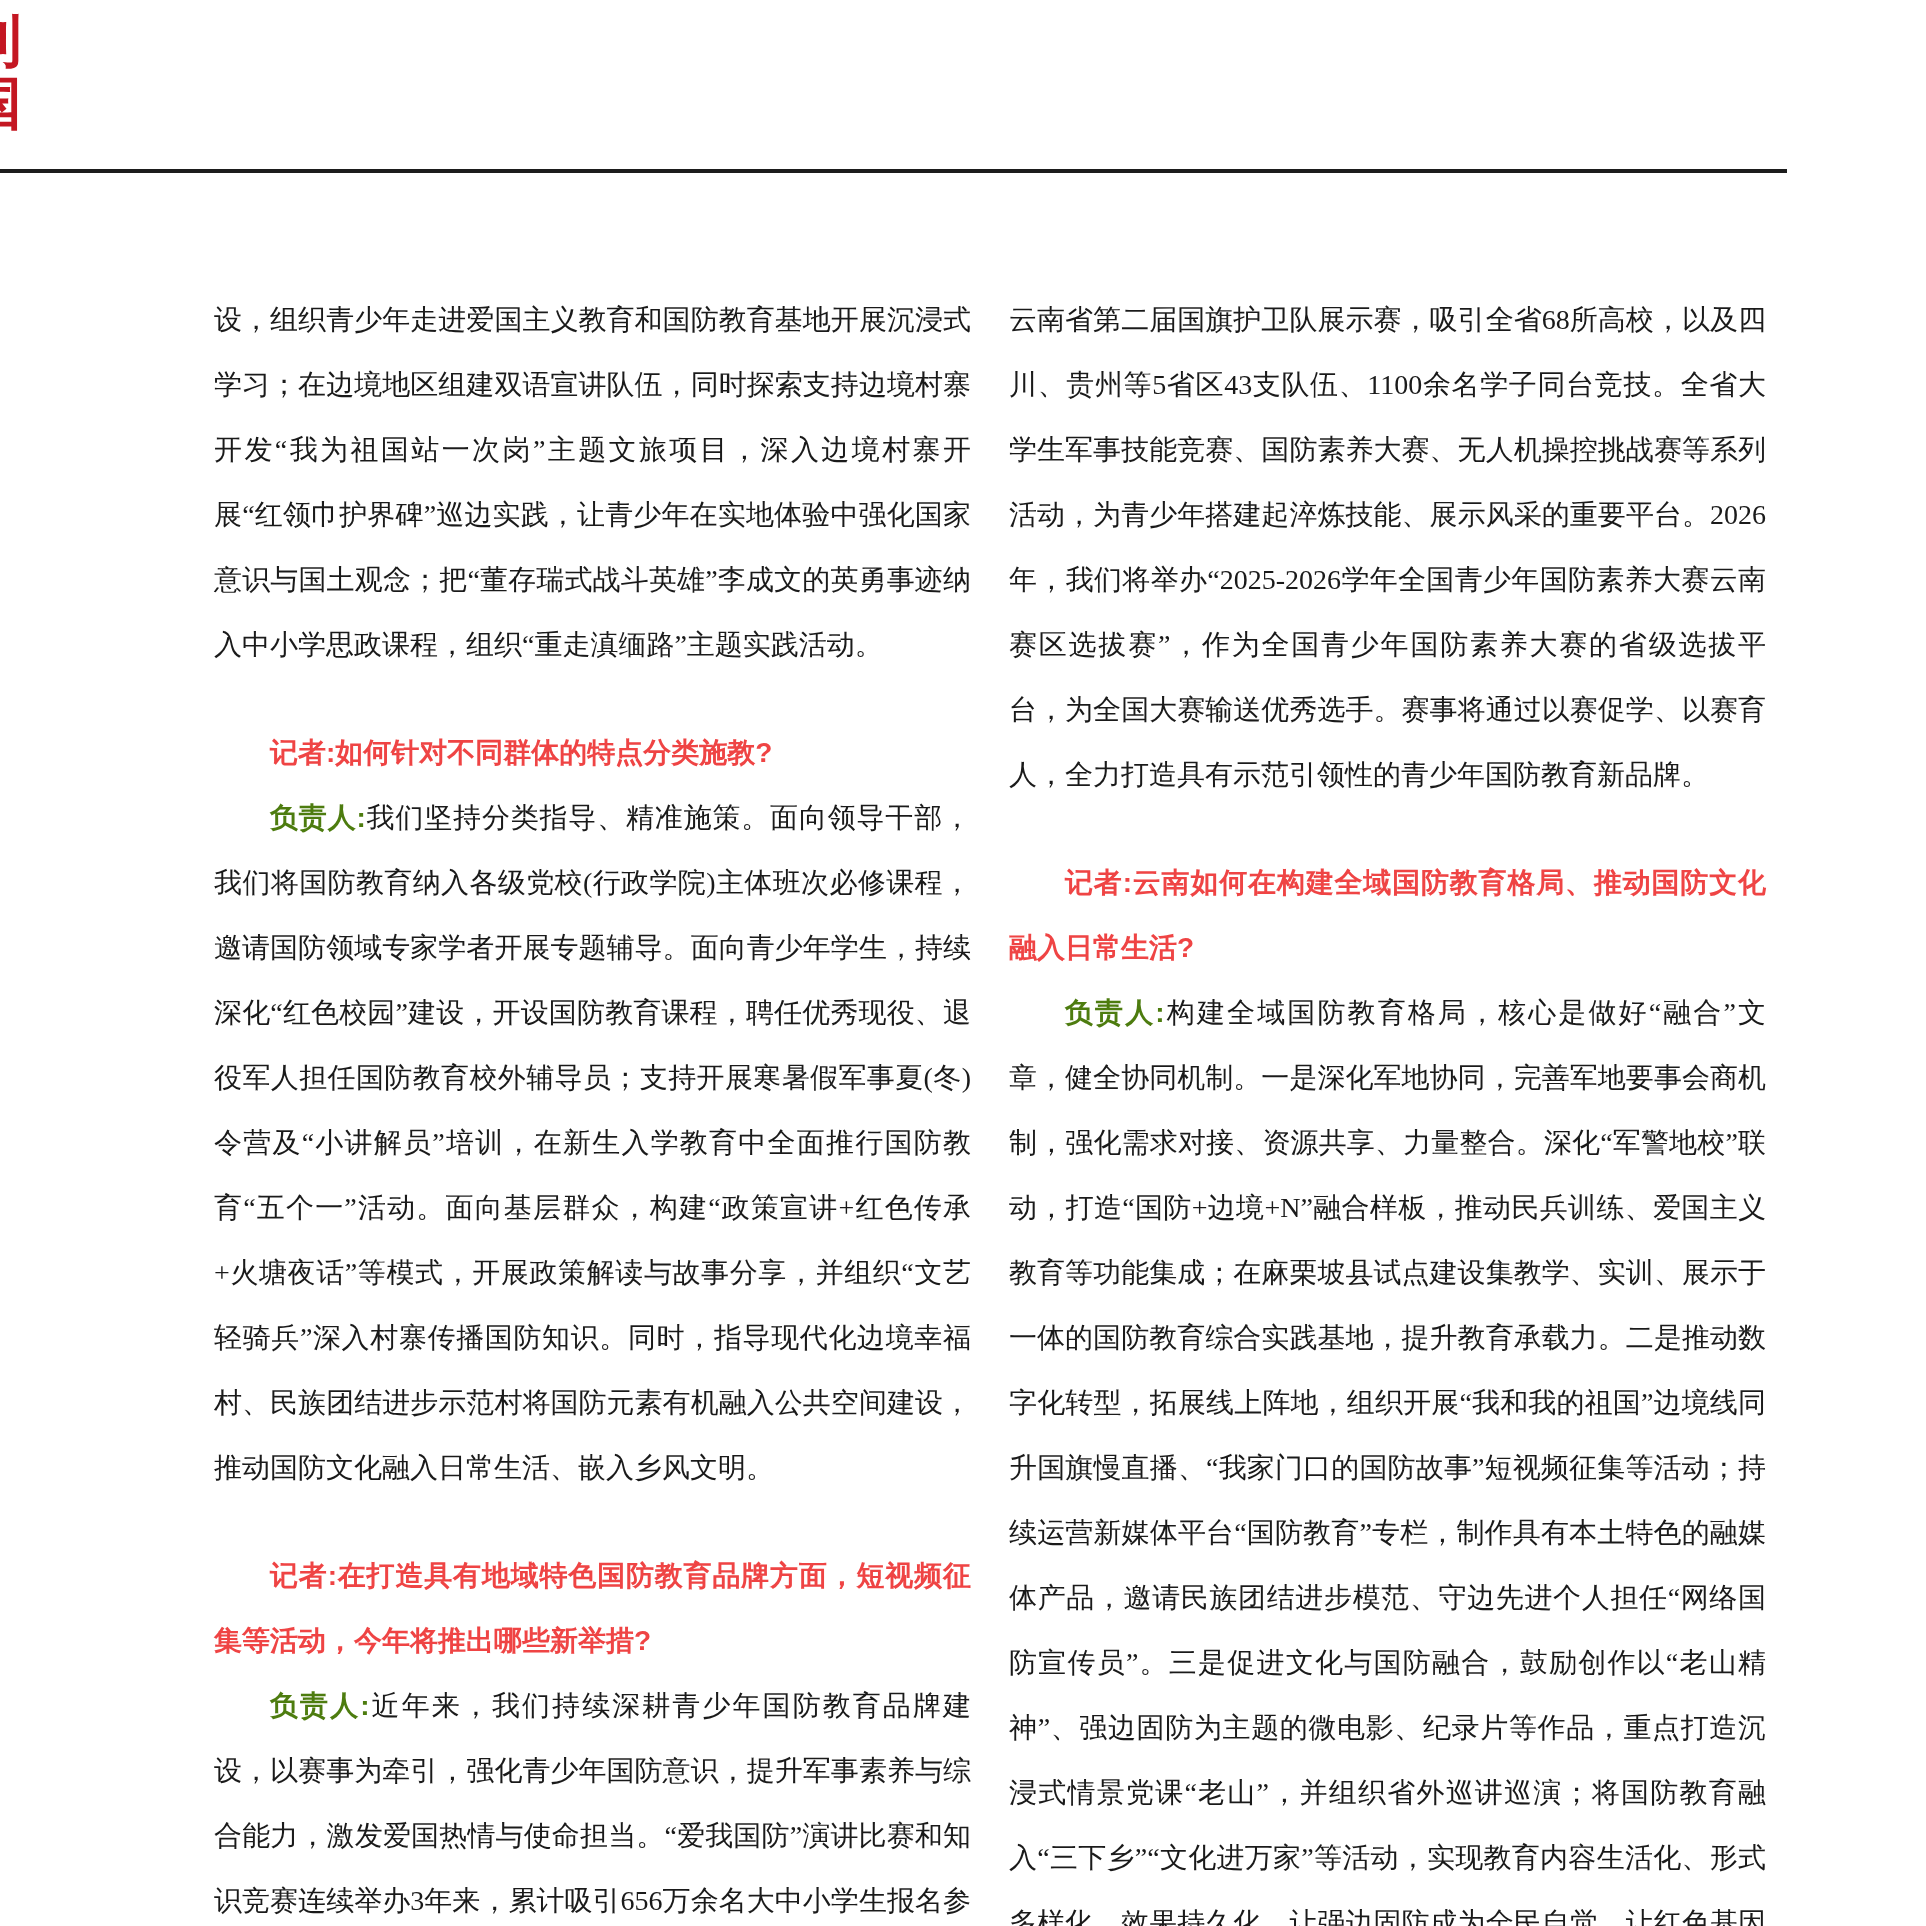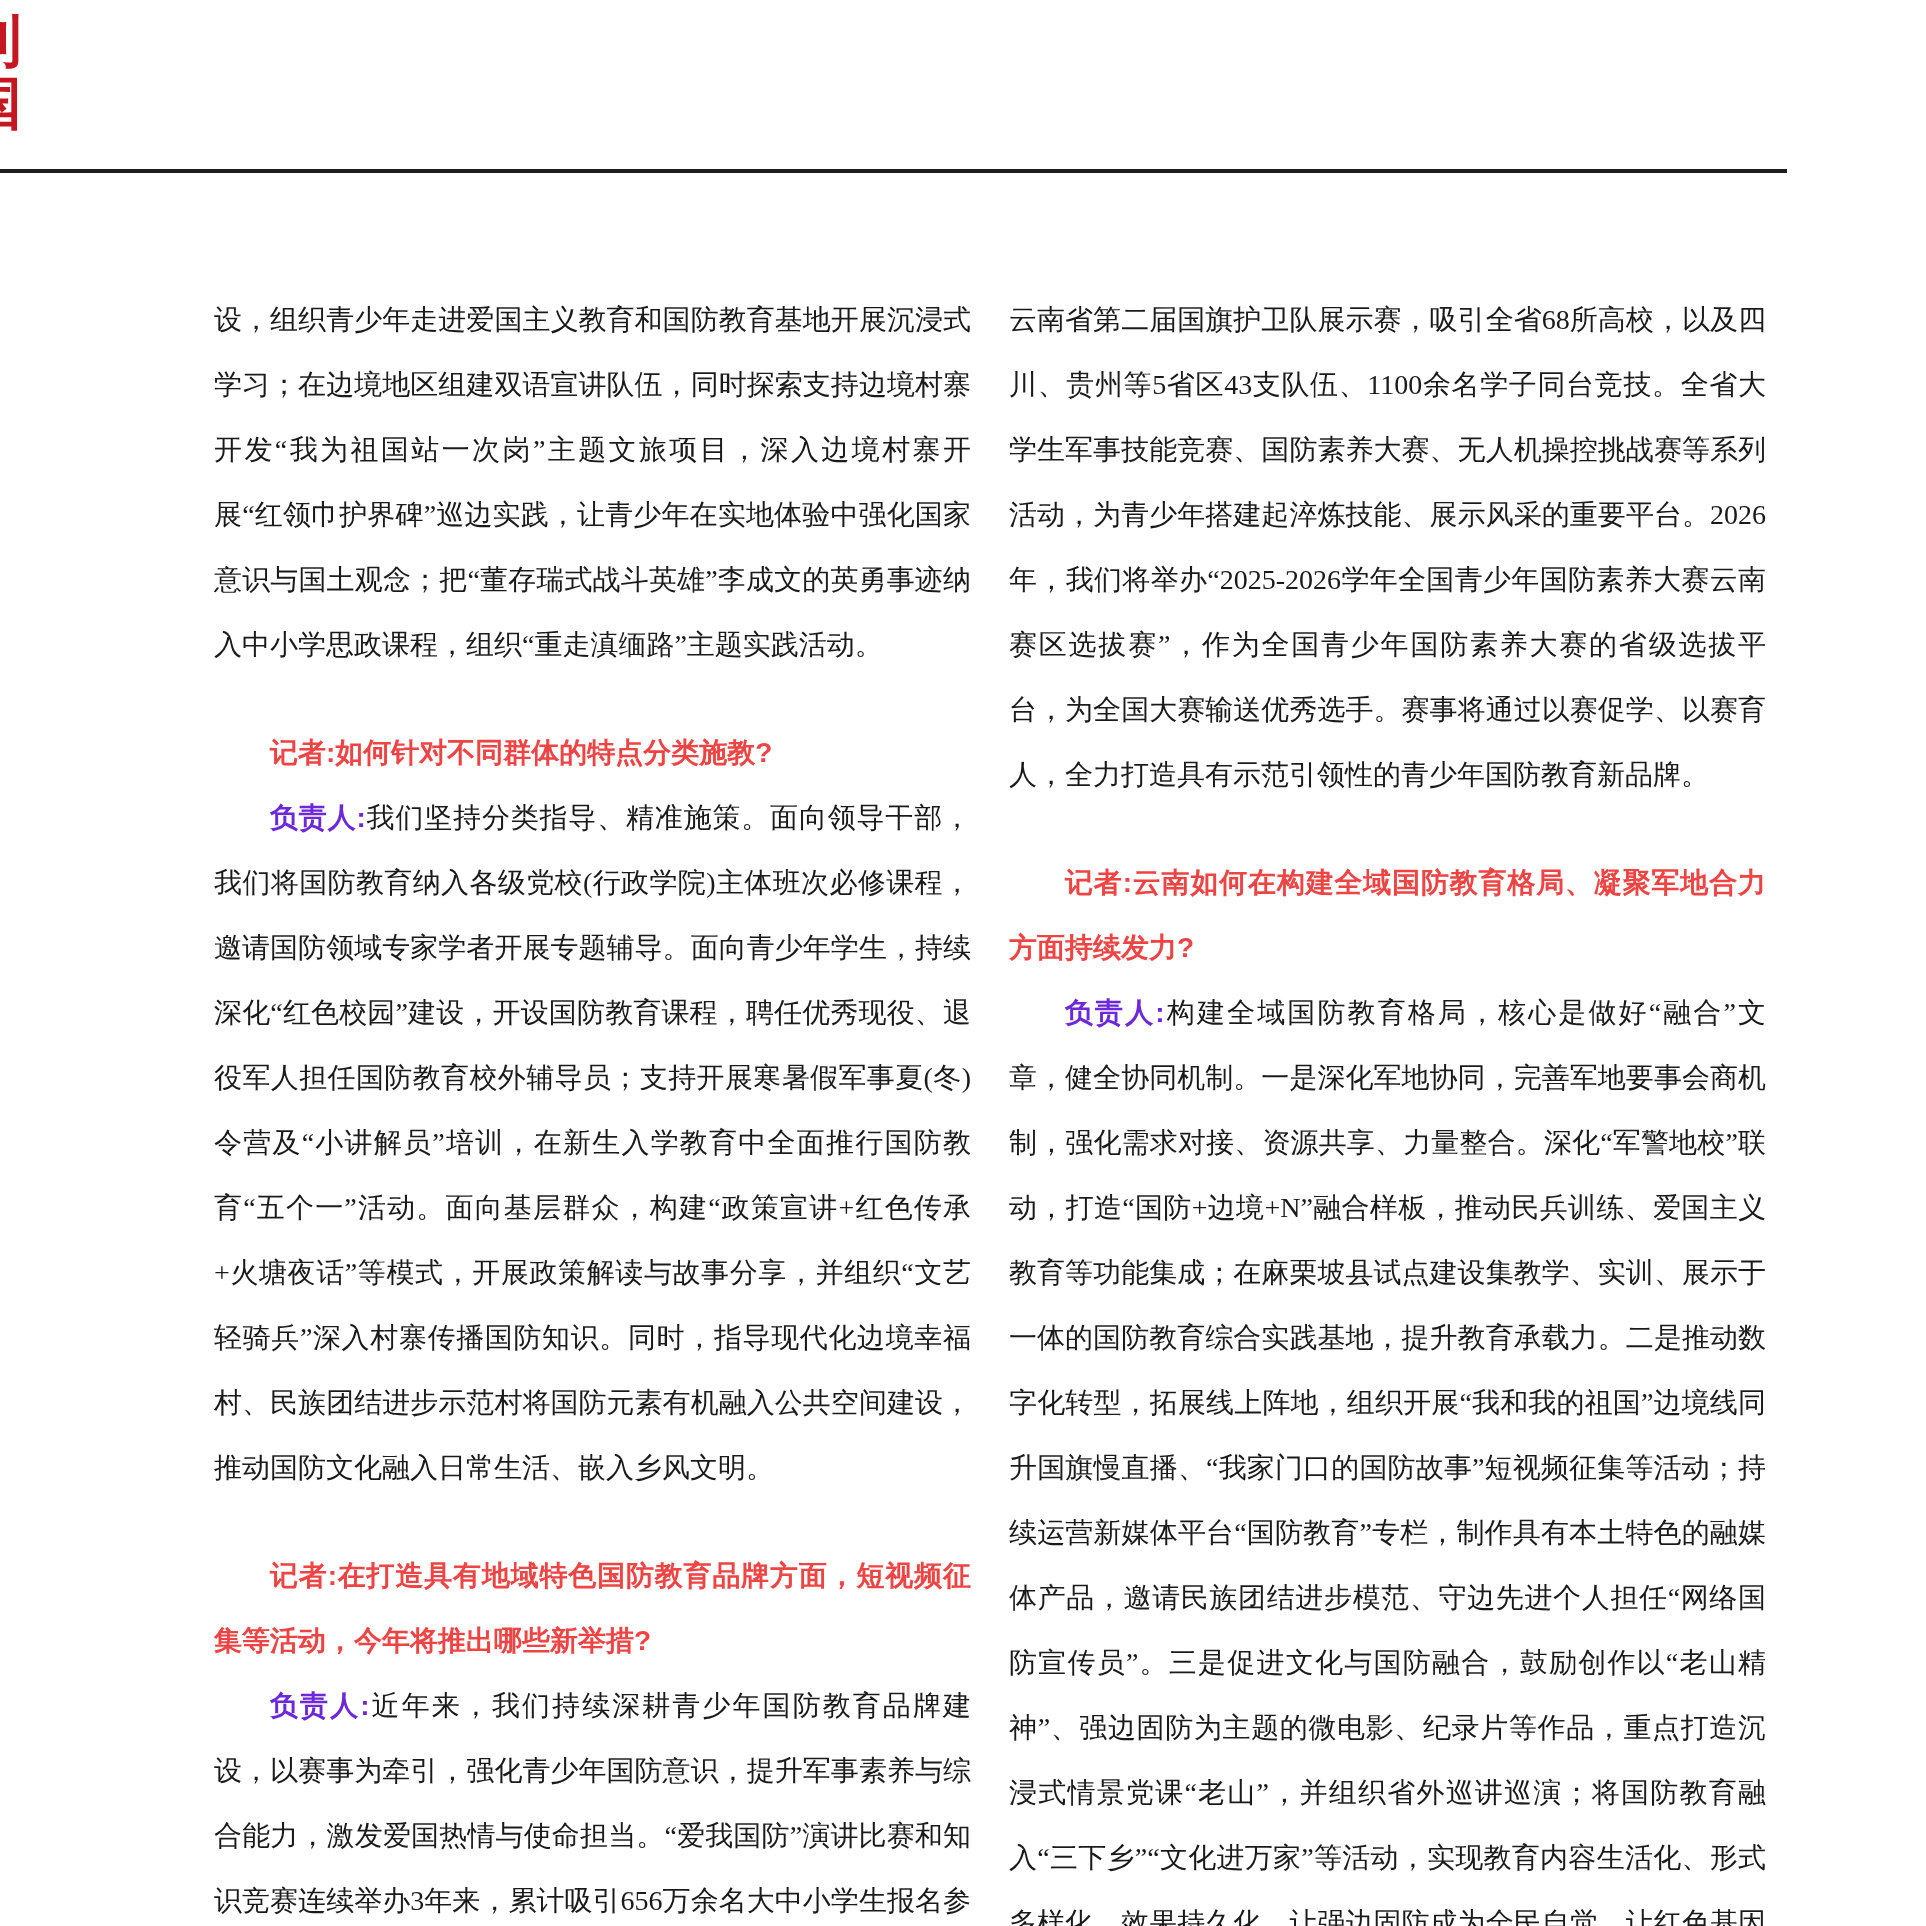--- a/index.html
+++ b/index.html
@@ -46,21 +46,21 @@
     font-family: "Liberation Sans", "DejaVu Sans", sans-serif;
     font-weight: 700;
     color: #ef4444;
     text-indent: 2em;
     margin-top: 43px;
   }
   .answer { text-indent: 2em; }
   .lead {
     font-family: "Liberation Sans", "DejaVu Sans", sans-serif;
     font-weight: 700;
-    color: #6d28d9;
+    color: #4d7c0f;
   }
 </style>
 </head>
 <body>
 
 <div>
 
   <div class="edge-marks">
     <span class="edge-glyph">刊</span>
     <span class="edge-glyph">国</span>
@@ -71,18 +71,18 @@
   <section class="col col-left">
     <p class="body">设，组织青少年走进爱国主义教育和国防教育基地开展沉浸式学习；在边境地区组建双语宣讲队伍，同时探索支持边境村寨开发“我为祖国站一次岗”主题文旅项目，深入边境村寨开展“红领巾护界碑”巡边实践，让青少年在实地体验中强化国家意识与国土观念；把“董存瑞式战斗英雄”李成文的英勇事迹纳入中小学思政课程，组织“重走滇缅路”主题实践活动。</p>
     <p class="question">记者:如何针对不同群体的特点分类施教?</p>
     <p class="answer"><span class="lead">负责人:</span><span>我们坚持分类指导、精准施策。面向领导干部，我们将国防教育纳入各级党校(行政学院)主体班次必修课程，邀请国防领域专家学者开展专题辅导。面向青少年学生，持续深化“红色校园”建设，开设国防教育课程，聘任优秀现役、退役军人担任国防教育校外辅导员；支持开展寒暑假军事夏(冬)令营及“小讲解员”培训，在新生入学教育中全面推行国防教育“五个一”活动。面向基层群众，构建“政策宣讲+红色传承+火塘夜话”等模式，开展政策解读与故事分享，并组织“文艺轻骑兵”深入村寨传播国防知识。同时，指导现代化边境幸福村、民族团结进步示范村将国防元素有机融入公共空间建设，推动国防文化融入日常生活、嵌入乡风文明。</span></p>
     <p class="question">记者:在打造具有地域特色国防教育品牌方面，短视频征集等活动，今年将推出哪些新举措?</p>
     <p class="answer"><span class="lead">负责人:</span><span>近年来，我们持续深耕青少年国防教育品牌建设，以赛事为牵引，强化青少年国防意识，提升军事素养与综合能力，激发爱国热情与使命担当。“爱我国防”演讲比赛和知识竞赛连续举办3年来，累计吸引656万余名大中小学生报名参赛。中国大学生国旗护卫队展示赛(南部赛区)及</span></p>
   </section>
 
   <section class="col col-right">
     <p class="body">云南省第二届国旗护卫队展示赛，吸引全省68所高校，以及四川、贵州等5省区43支队伍、1100余名学子同台竞技。全省大学生军事技能竞赛、国防素养大赛、无人机操控挑战赛等系列活动，为青少年搭建起淬炼技能、展示风采的重要平台。2026年，我们将举办“2025-2026学年全国青少年国防素养大赛云南赛区选拔赛”，作为全国青少年国防素养大赛的省级选拔平台，为全国大赛输送优秀选手。赛事将通过以赛促学、以赛育人，全力打造具有示范引领性的青少年国防教育新品牌。</p>
-    <p class="question">记者:云南如何在构建全域国防教育格局、凝聚军地合力方面持续发力?</p>
+    <p class="question">记者:云南如何在构建全域国防教育格局、推动国防文化融入日常生活?</p>
     <p class="answer"><span class="lead">负责人:</span><span>构建全域国防教育格局，核心是做好“融合”文章，健全协同机制。一是深化军地协同，完善军地要事会商机制，强化需求对接、资源共享、力量整合。深化“军警地校”联动，打造“国防+边境+N”融合样板，推动民兵训练、爱国主义教育等功能集成；在麻栗坡县试点建设集教学、实训、展示于一体的国防教育综合实践基地，提升教育承载力。二是推动数字化转型，拓展线上阵地，组织开展“我和我的祖国”边境线同升国旗慢直播、“我家门口的国防故事”短视频征集等活动；持续运营新媒体平台“国防教育”专栏，制作具有本土特色的融媒体产品，邀请民族团结进步模范、守边先进个人担任“网络国防宣传员”。三是促进文化与国防融合，鼓励创作以“老山精神”、强边固防为主题的微电影、纪录片等作品，重点打造沉浸式情景党课“老山”，并组织省外巡讲巡演；将国防教育融入“三下乡”“文化进万家”等活动，实现教育内容生活化、形式多样化、效果持久化，让强边固防成为全民自觉，让红色基因在云岭大地上代代相传。</span></p>
   </section>
 
 </div>
 
 
 </body></html>

